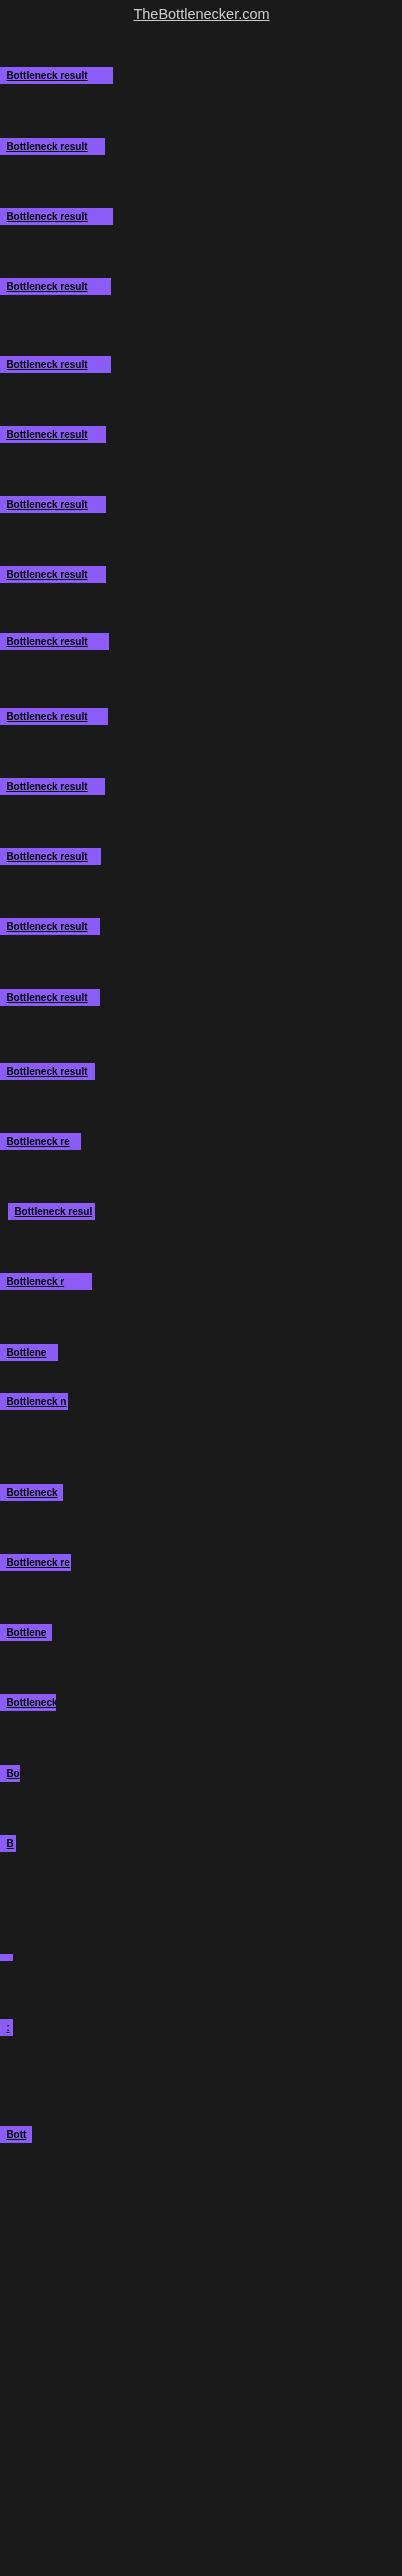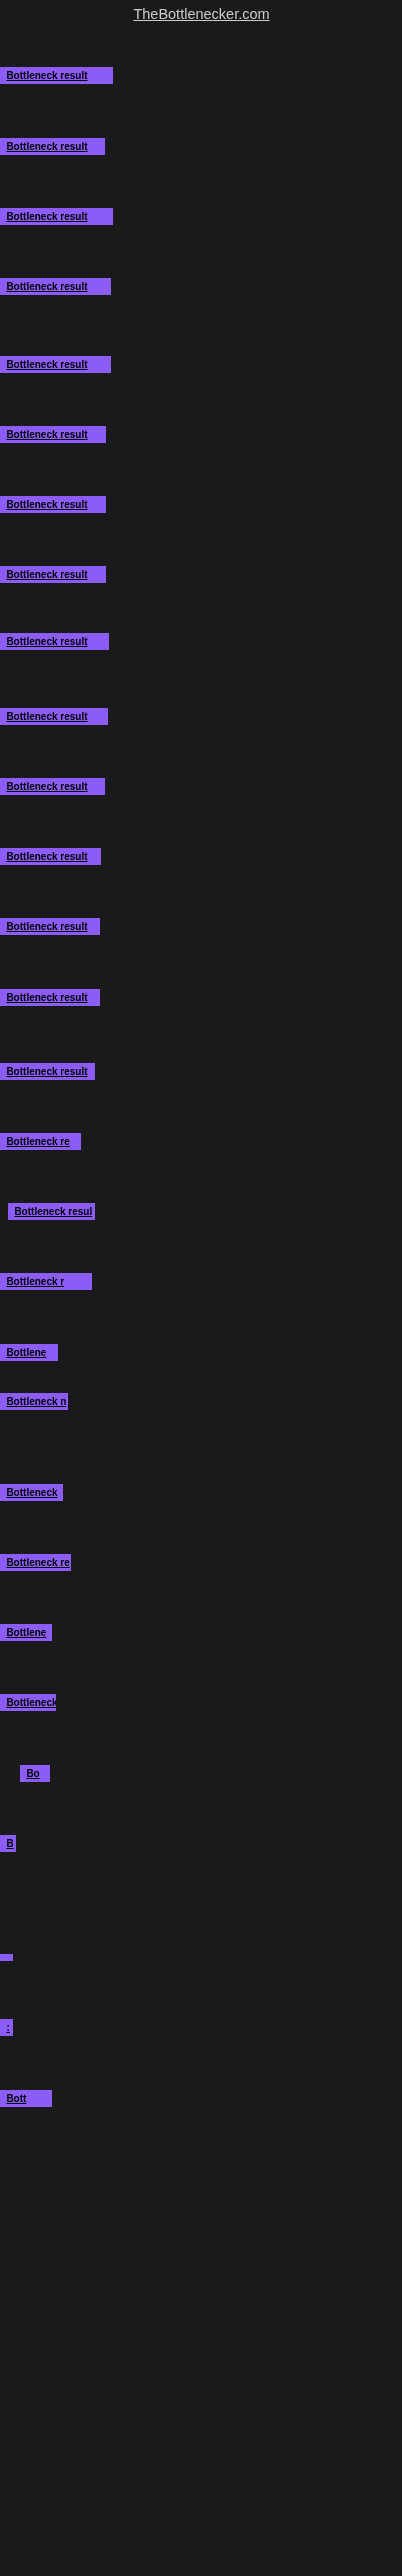--- a/index.html
+++ b/index.html
@@ -64,19 +64,19 @@
     <div class="bottleneck-item" style="top: 1026px;"><span class="bottleneck-label" style="width: 95px;">Bottleneck result</span></div>
     <div class="bottleneck-item" style="top: 1096px;"><span class="bottleneck-label" style="width: 81px;">Bottleneck re</span></div>
     <div class="bottleneck-item" style="top: 1166px; margin-left: 8px;"><span class="bottleneck-label" style="width: 87px;">Bottleneck resul</span></div>
     <div class="bottleneck-item" style="top: 1236px;"><span class="bottleneck-label" style="width: 92px;">Bottleneck r</span></div>
     <div class="bottleneck-item" style="top: 1307px;"><span class="bottleneck-label" style="width: 58px;">Bottlene</span></div>
     <div class="bottleneck-item" style="top: 1356px;"><span class="bottleneck-label" style="width: 68px;">Bottleneck n</span></div>
     <div class="bottleneck-item" style="top: 1447px;"><span class="bottleneck-label" style="width: 63px;">Bottleneck</span></div>
     <div class="bottleneck-item" style="top: 1517px;"><span class="bottleneck-label" style="width: 71px;">Bottleneck re</span></div>
     <div class="bottleneck-item" style="top: 1587px;"><span class="bottleneck-label" style="width: 52px;">Bottlene</span></div>
     <div class="bottleneck-item" style="top: 1657px;"><span class="bottleneck-label" style="width: 56px;">Bottleneck</span></div>
-    <div class="bottleneck-item" style="top: 1728px;"><span class="bottleneck-label" style="width: 30px; margin-left: 20px;">Bo</span></div>
+    <div class="bottleneck-item" style="top: 1728px;"><span class="bottleneck-label" style="width: 20px;">Bo</span></div>
     <div class="bottleneck-item" style="top: 1798px;"><span class="bottleneck-label" style="width: 16px;">B</span></div>
     <div class="bottleneck-item" style="top: 1912px;"><span class="bottleneck-label" style="width: 9.7px;"></span></div>
     <div class="bottleneck-item" style="top: 1982px;"><span class="bottleneck-label" style="width: 11.3px;">:</span></div>
-    <div class="bottleneck-item" style="top: 2053px;"><span class="bottleneck-label" style="width: 52px;">Bott</span></div>
+    <div class="bottleneck-item" style="top: 2053px;"><span class="bottleneck-label" style="width: 32px; margin-top: 36px;">Bott</span></div>
   </div>
 
 
 </body></html>

